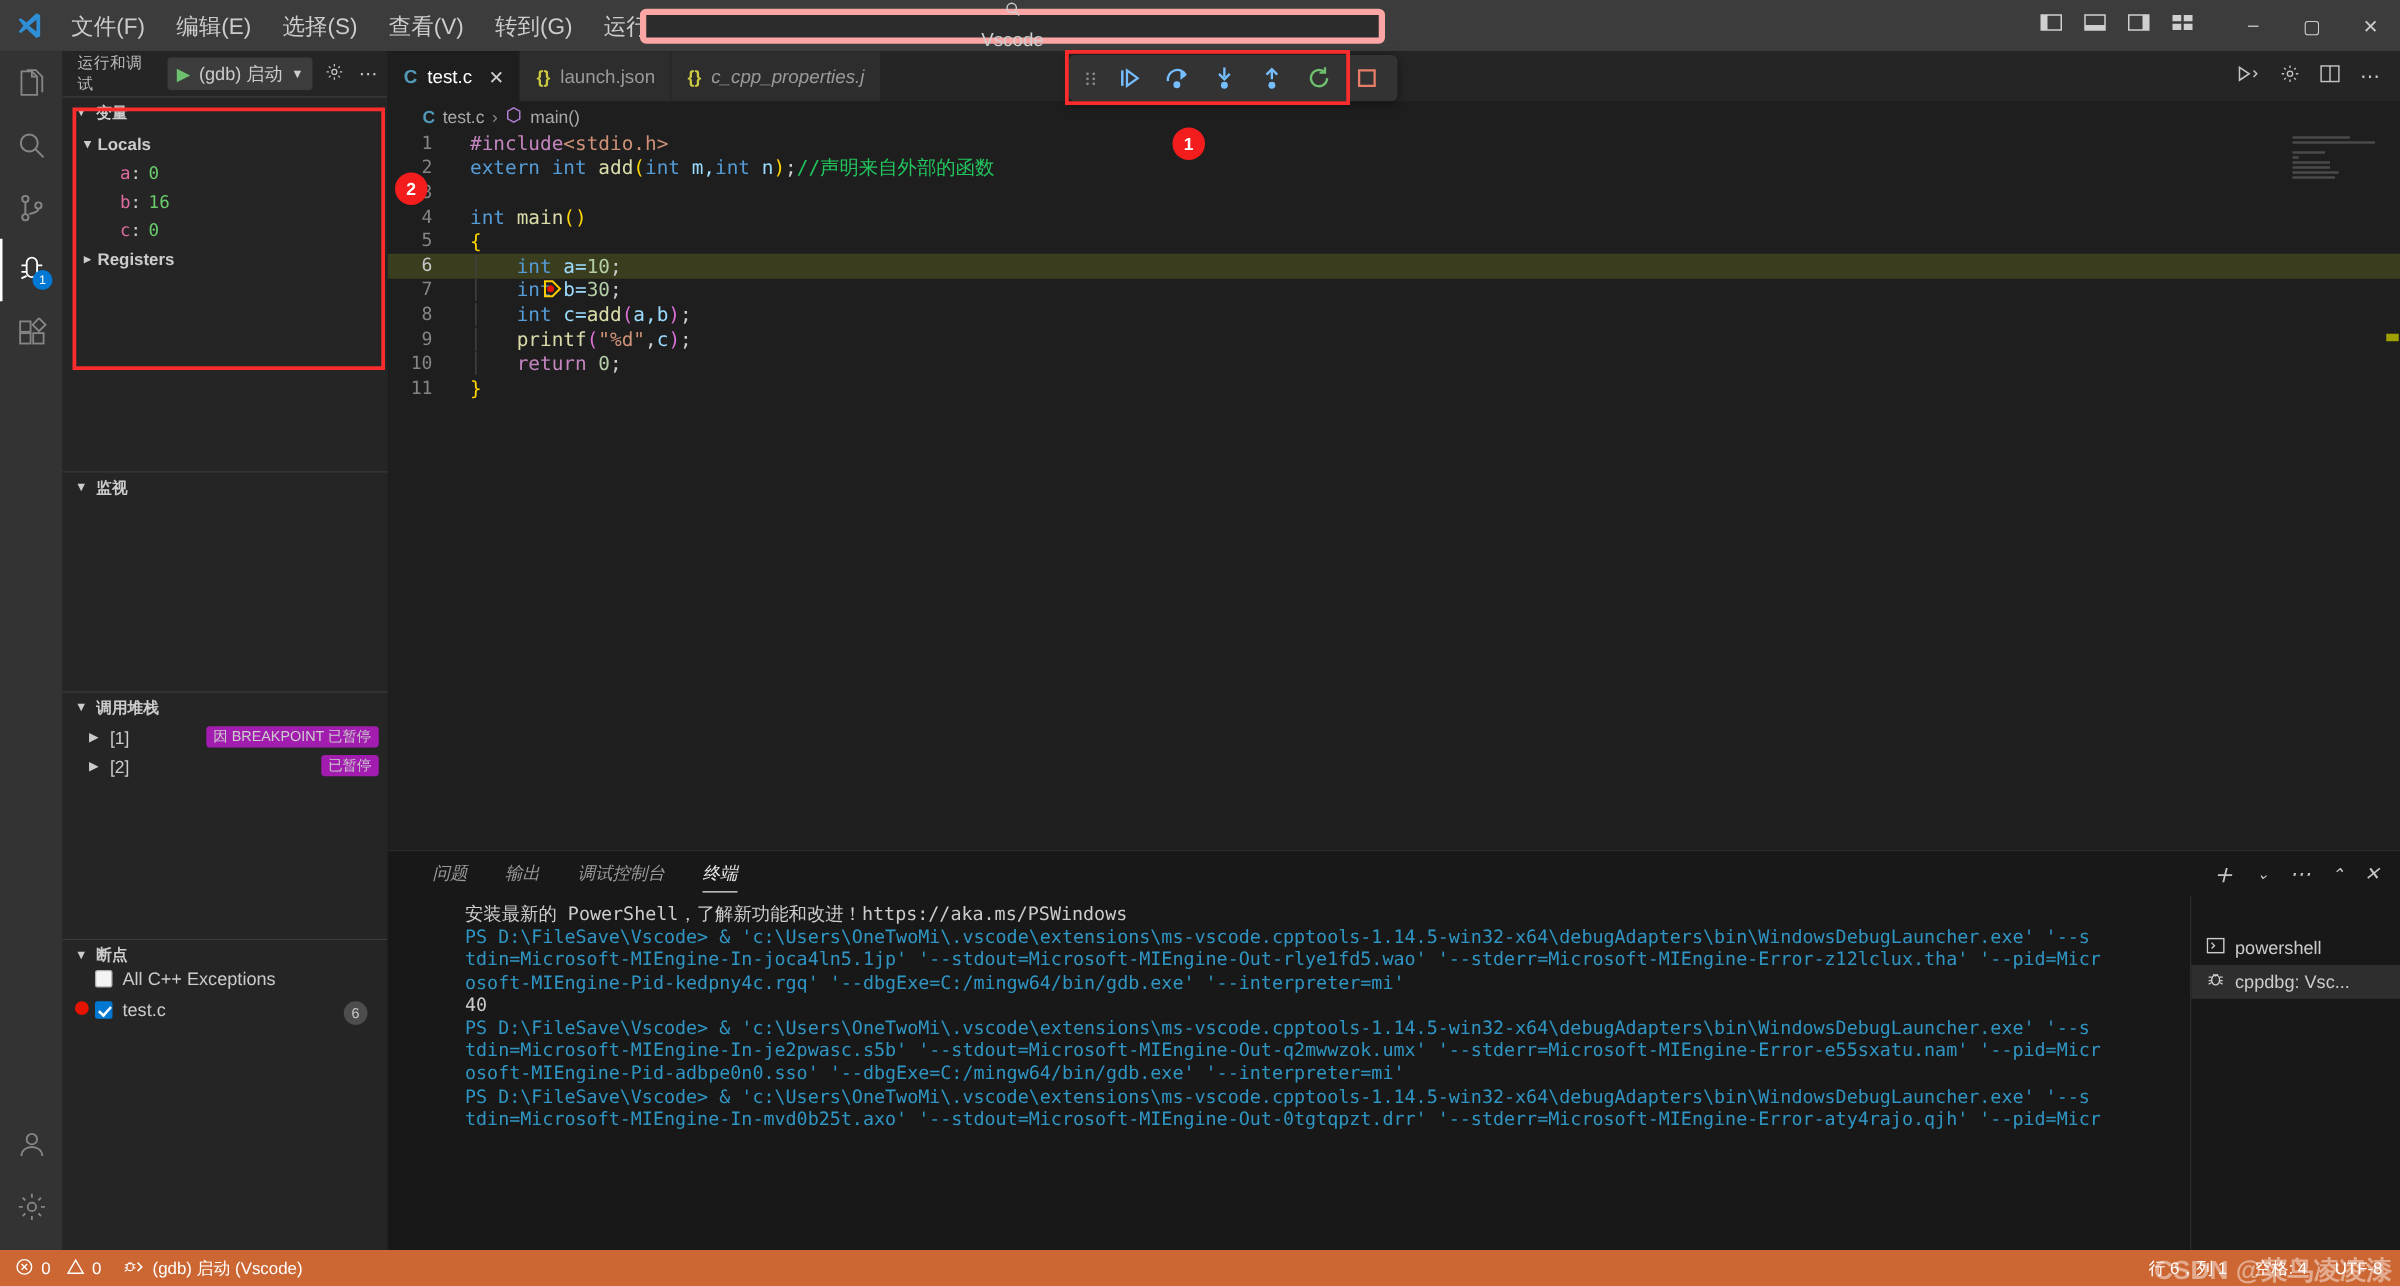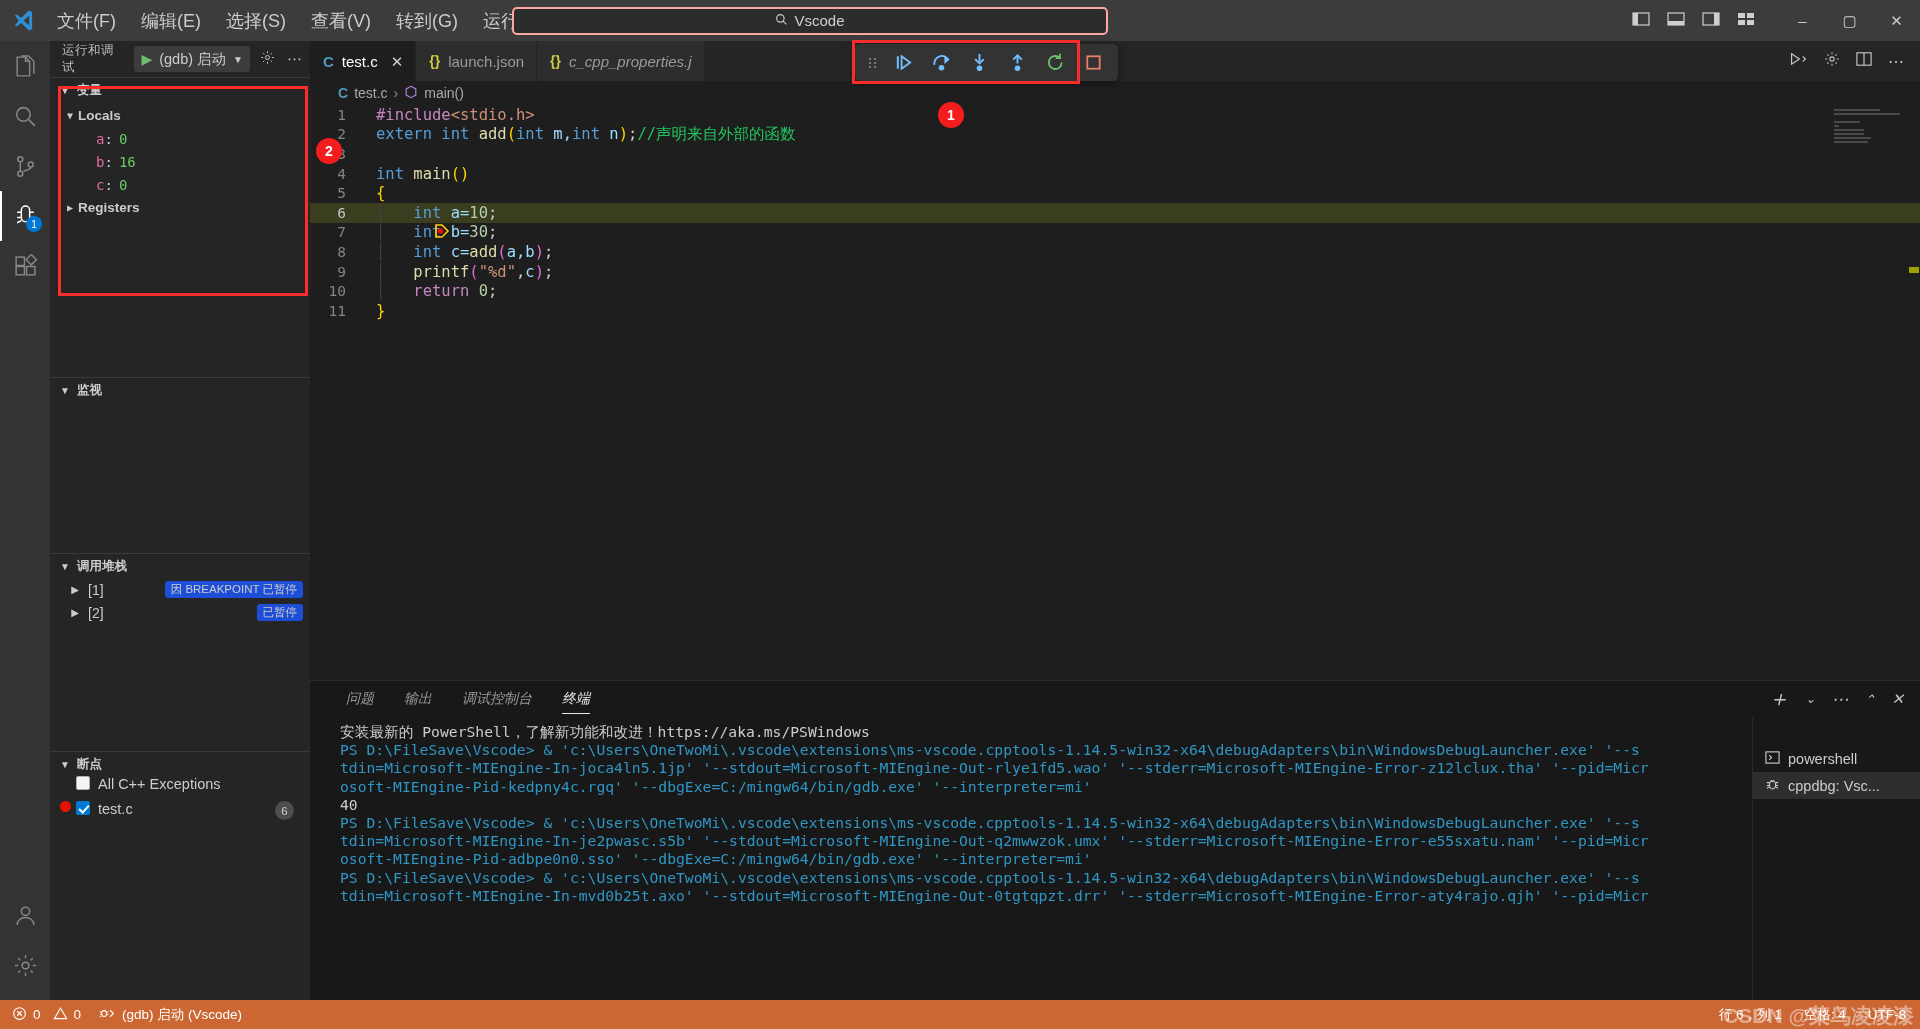--- a/index.html
+++ b/index.html
@@ -13,23 +13,23 @@
   
   .titlebar { height:41px; background:#3c3c3c; display:flex; align-items:center; flex:0 0 41px; position:relative; }
   .vs-logo { width:46px; display:flex; align-items:center; justify-content:center; }
   .menu { display:flex; align-items:center; gap:3px; }
   .menu-item { padding:4px 11px; font-size:18px; color:#cccccc; white-space:nowrap; cursor:default; border-radius:3px; }
   .navarrows { display:flex; align-items:center; gap:26px; margin-left:34px; font-size:21px; }
   .nav-back { color:#cccccc; }
   .nav-fwd { color:#7a7a7a; }
   .searchbox {
     position:absolute; left:512px; width:596px; height:28px;
-    background:#2c2c2c; border:2px solid #fca5a5; border-radius:5px;
+    background:#2c2c2c; border:5px solid #fca5a5; border-radius:5px;
     display:flex; align-items:center; justify-content:center; gap:6px;
-    font-size:15px; color:#cfcfcf;
+    font-size:15px; color:#cfcfcf;flex-direction:column;
   }
   .titlebar-right { position:absolute; right:0; top:0; height:41px; display:flex; align-items:center; }
   .layout-icons { display:flex; gap:17px; align-items:center; margin-right:24px; }
   .win-btns { display:flex; height:41px; }
   .win-btn { width:47px; height:41px; display:flex; align-items:center; justify-content:center; color:#cccccc; font-size:15px; }
 
   
   .body-row { display:flex; flex:1 1 auto; min-height:0; }
 
   
@@ -67,21 +67,21 @@
   .var-val { color:#6acb6a; margin-left:6px; }
 
   .vars-panel { height:300px; position:relative; }
   .watch-panel { height:176px; }
   .stack-panel { height:198px; }
   .bp-panel { flex:1 1 auto; }
 
   .stack-row { height:23px; display:flex; align-items:center; font-size:14px; padding-left:18px; gap:6px; position:relative; }
   .stack-label { color:#cccccc; }
   .stack-badge {
-    position:absolute; right:7px; background:#1d4ed8; color:#cccccc;
+    position:absolute; right:7px; background:#a21caf; color:#cccccc;
     font-size:11.5px; padding:1px 6px; border-radius:3px; white-space:nowrap;
   }
   .bp-row { height:25px; display:flex; align-items:flex-start; font-size:14.5px; padding-left:26px; gap:8px; position:relative; color:#cccccc; }
   .bp-dot { position:absolute; left:10px; width:11px; height:11px; border-radius:50%; background:#e51400; }
   .cbox { width:14px; height:14px; border:1px solid #b0b0b0; background:#f4f4f4; border-radius:2px; flex:0 0 14px; }
   .cbox.checked { background:#0078d4; border-color:#0078d4; position:relative; }
   .cbox.checked::after {
     content:""; position:absolute; left:4px; top:1px; width:4px; height:8px;
     border:solid #fff; border-width:0 2px 2px 0; transform:rotate(42deg);
   }
@@ -131,21 +131,21 @@
 
   
   .panel { height:320px; background:#181818; flex:0 0 320px; display:flex; flex-direction:column; border-top:1px solid #2b2b2b; }
   .panel-tabs { height:36px; display:flex; align-items:center; padding-left:36px; gap:30px; position:relative; flex:0 0 36px;font-style:italic; }
   .ptab { font-size:14px; color:#9a9a9a; position:relative; height:36px; display:flex; align-items:center; }
   .ptab.active { color:#e7e7e7; }
   .ptab.active::after { content:""; position:absolute; left:0; right:0; bottom:3px; height:1px; background:#e7e7e7; }
   .panel-actions { margin-left:auto; display:flex; align-items:center; gap:16px; padding-right:16px; color:#c5c5c5; font-size:17px; }
   .panel-body { flex:1 1 auto; display:flex; min-height:0; }
   .term-out { flex:1 1 auto; padding:6px 0 0 30px; overflow:hidden; font-family:"DejaVu Sans Mono", monospace; font-size:14.7px; line-height:18.2px; }
-  .term-line { white-space:pre; }
+  .term-line { white-space:pre;margin-left:32px; }
   .t-white { color:#cccccc; }
   .t-cyan  { color:#2f96c4; }
   .term-side { width:168px; flex:0 0 168px; border-left:1px solid #2b2b2b; padding-top:28px; }
   .ts-item { height:27px; display:flex; align-items:center; gap:8px; padding-left:12px; font-size:14.5px; color:#cccccc; }
   .ts-item.active { background:#2e2e2e; }
 
   
   .statusbar { height:29px; background:#cc6633; display:flex; align-items:center; color:#ffffff; font-size:13.5px; flex:0 0 29px; }
   .sb-left { display:flex; align-items:center; gap:18px; padding-left:12px; }
   .sb-grp { display:flex; align-items:center; gap:6px; }

